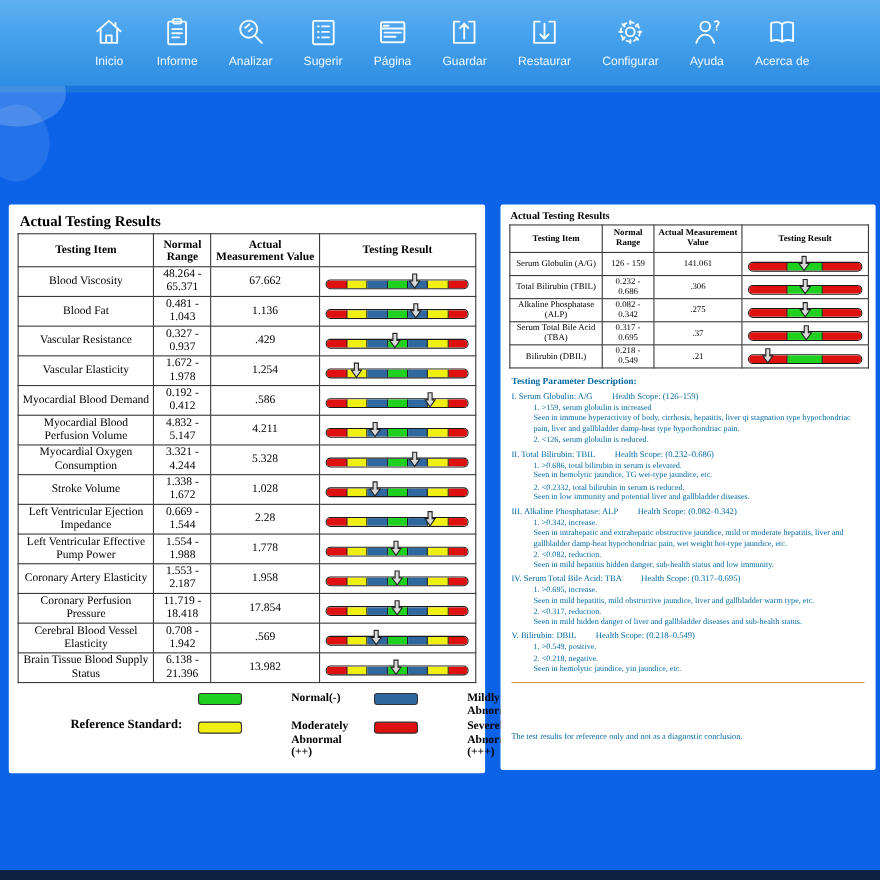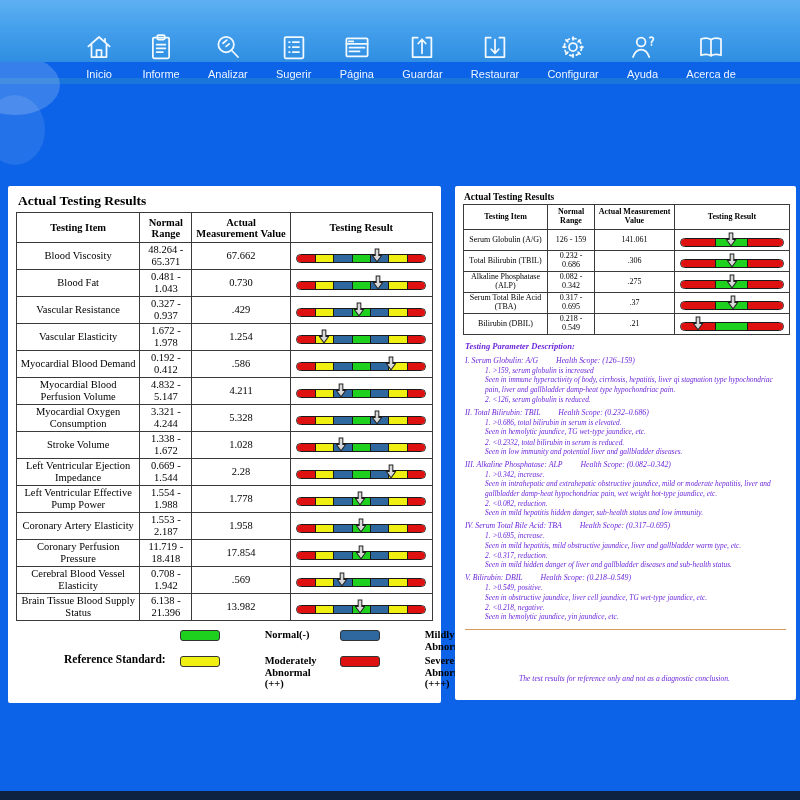--- a/index.html
+++ b/index.html
@@ -1,24 +1,24 @@
 <!DOCTYPE html>
 <html><head>
 <meta charset="utf-8">
 <style>
   * { margin:0; padding:0; box-sizing:border-box; }
   html,body { width:800px; height:800px; overflow:hidden; }
   body { position:relative; background:#0c63e7; font-family:"Liberation Serif", serif; }
 
   
   .toolbar {
-    position:absolute; top:0; left:0; width:800px; height:62px;
+    position:absolute; top:0; left:0; width:800px; height:78px;
     background:linear-gradient(#5eb0f2, #45a0ec 45%, #2f8ee2);
     display:flex; align-items:flex-start; justify-content:space-around;
-    padding:32px 50px 0 70px; z-index:2;
+    padding:14px 50px 0 70px; z-index:2;
   }
   .cloud { position:absolute; background:rgba(255,255,255,.18); border-radius:50%; z-index:1; }
   .cloud.c1 { left:-30px; top:55px; width:90px; height:60px; }
   .cloud.c2 { left:-15px; top:95px; width:60px; height:70px; background:rgba(255,255,255,.10); }
   .tb-item { display:flex; flex-direction:column; align-items:center; gap:6px; cursor:pointer; }
   .tb-item svg { width:30px; height:30px; stroke:#f2f9ff; fill:none; stroke-width:1.4; stroke-linecap:round; stroke-linejoin:round; }
   .tb-label { font-family:"Liberation Sans", sans-serif; font-size:11px; color:#eef7ff; white-space:nowrap; }
   .tb-sep { position:absolute; top:78px; left:0; width:800px; height:6px; background:#1b76db; }
 
   
@@ -64,30 +64,30 @@
 
   
   .legend { display:flex; margin-top:8px; padding-left:48px; align-items:center; }
   .legend-label { font-weight:bold; font-size:11.5px; margin-right:14px; white-space:nowrap; }
   .legend-grid { display:grid; grid-template-columns:150px 150px; column-gap:10px; row-gap:3px; }
   .legend-item { display:flex; align-items:flex-start; gap:5px; }
   .legend-swatch { width:40px; height:11px; border:1px solid #333; border-radius:3px; flex:0 0 auto; margin-top:1px; }
   .legend-text { font-weight:bold; font-size:10.5px; line-height:1.1; max-width:104px;padding-left:40px; }
 
   
-  .desc { margin-top:6px; padding:0 2px; color:#6d28d9;font-style:italic; }
+  .desc { margin-top:6px; padding:0 2px; color:#0369a1; }
   .desc-title { font-weight:bold; font-size:8.5px; margin-bottom:5px; }
   .desc-section { margin-bottom:4px; }
   .desc-heading { font-size:7.8px; font-weight:normal; margin-bottom:1px; }
   .desc-heading .scope { margin-left:16px; }
   .desc-point { margin-left:20px; margin-bottom:1px; }
   .desc-lead { font-size:7.4px; line-height:1.25; }
   .desc-body { font-size:7.4px; line-height:1.25; }
   .footer-rule { border:none; border-top:1.5px solid #d79b57; margin:8px 0 6px 0; }
-  .footer-note { font-size:7.6px; text-align:center; padding-right:2px;margin-top:44px; }
+  .footer-note { font-size:7.6px; text-align:left; padding-right:2px;margin-top:44px; }
 
   .bottom-strip { position:absolute; left:0; bottom:0; width:800px; height:9px; background:#0d2140; }
 </style>
 </head>
 <body>
 
 <div class="cloud c1"></div>
 <div class="cloud c2"></div>
 
 <div class="toolbar">
@@ -197,21 +197,21 @@
                 </svg>
         </span>
       </div>
     </td>
   </tr>
 
 
   <tr>
     <td class="c-item">Blood Fat</td>
     <td class="c-range">0.481 - 1.043</td>
-    <td class="c-value">0.730</td>
+    <td class="c-value">1.136</td>
     <td class="c-result">
       <div class="bar-wrap w7">
         <div class="bar">
           <i class="seg r"></i>
           <i class="seg y"></i>
           <i class="seg b"></i>
           <i class="seg g"></i>
           <i class="seg b"></i>
           <i class="seg y"></i>
           <i class="seg r"></i>
@@ -717,21 +717,20 @@
     </div>
   </div>
 
   <div class="desc-section">
     <div class="desc-heading">
       <span>V. Bilirubin: DBIL</span>
       <span class="scope">Health Scope: (0.218–0.549)</span>
     </div>
     <div class="desc-point">
       <div class="desc-lead">1. &gt;0.549, positive.</div>
-      <div class="desc-body">Seen in obstructive jaundice, liver cell jaundice, TG wet-type jaundice, etc.</div>
     </div>
     <div class="desc-point">
       <div class="desc-lead">2. &lt;0.218, negative.</div>
       <div class="desc-body">Seen in hemolytic jaundice, yin jaundice, etc.</div>
     </div>
   </div>
 </div>
     <hr class="footer-rule">
     <div class="footer-note">The test results for reference only and not as a diagnostic conclusion.</div>
   </div>

